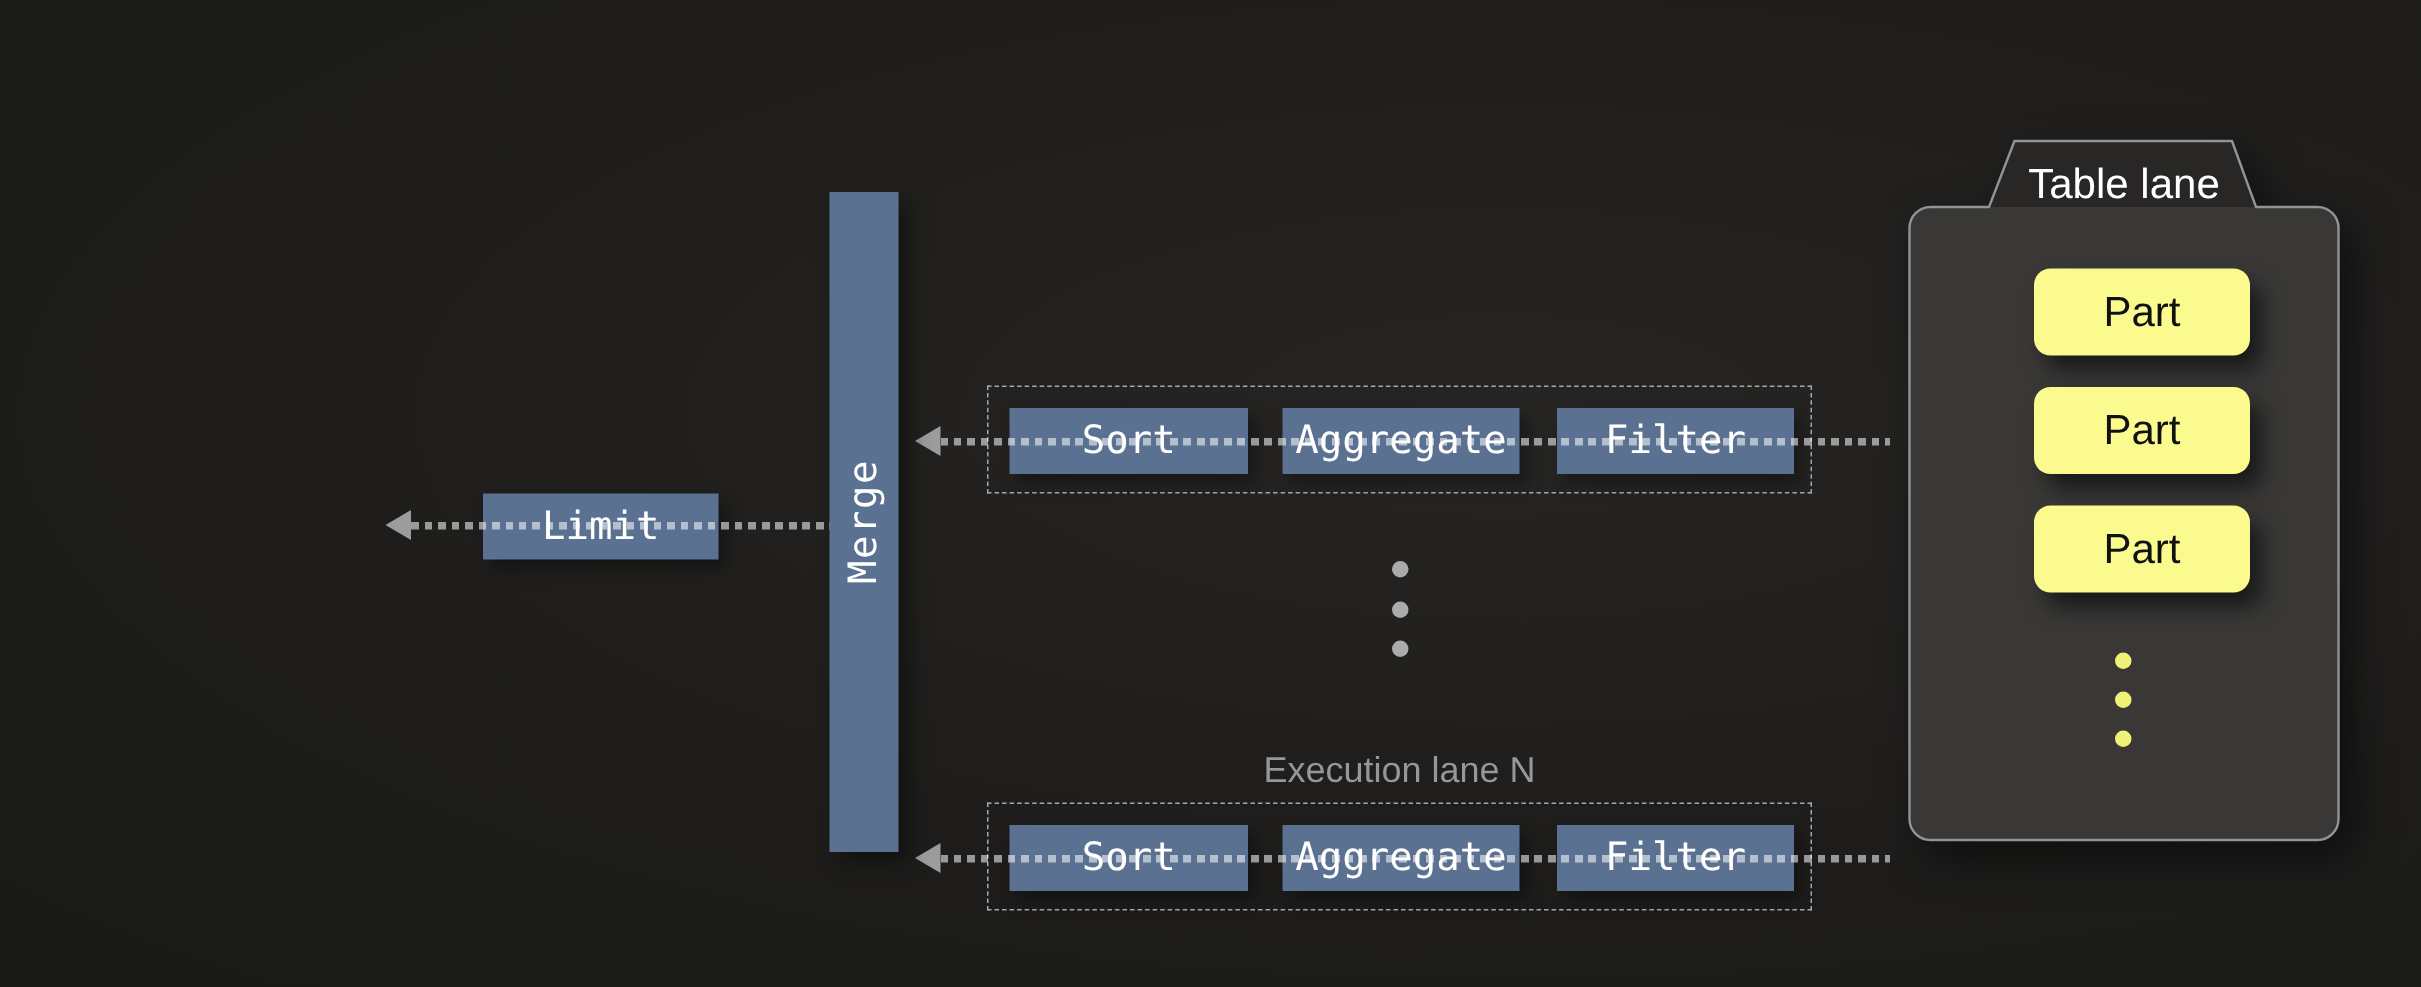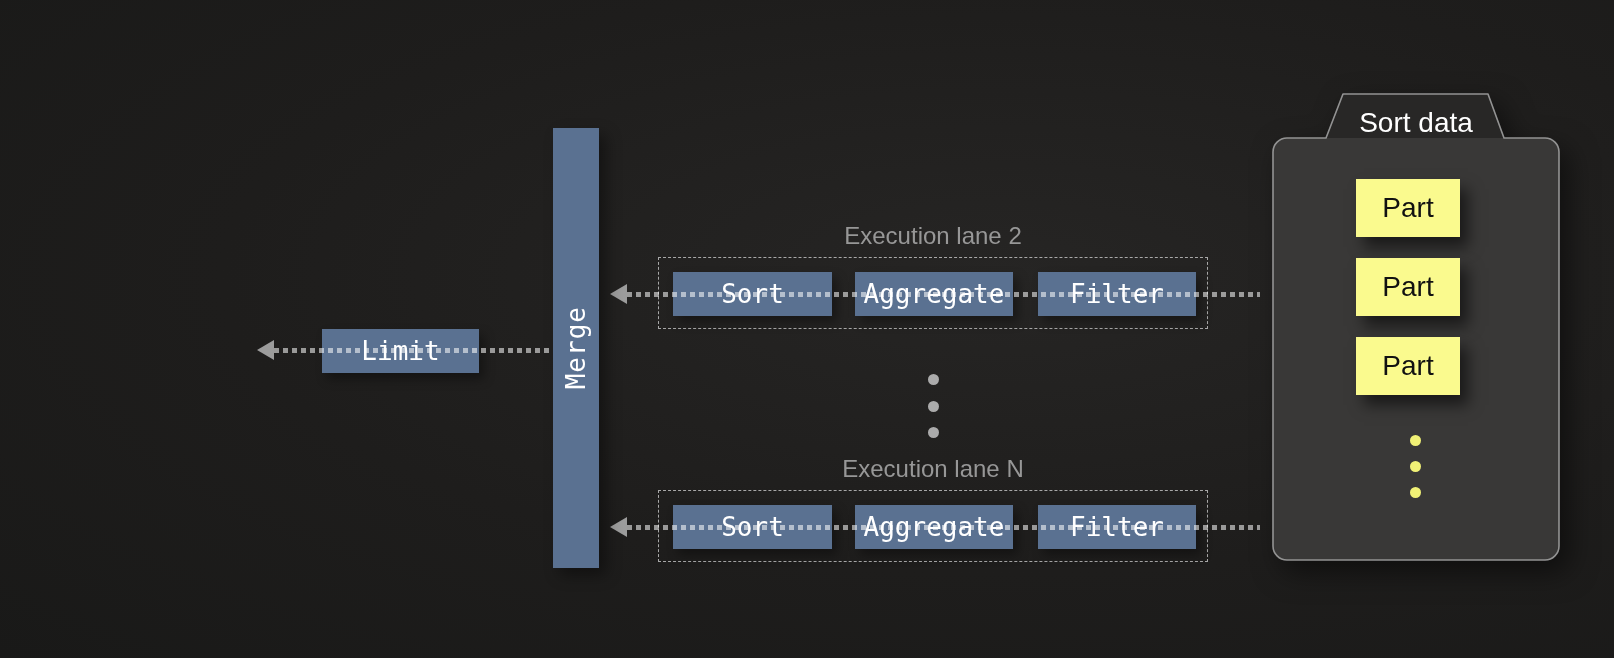--- a/index.html
+++ b/index.html
@@ -85,72 +85,71 @@
   .yellow-dot{background:#f1f176;}
 
   
   .table-svg{left:1266px;top:88px;width:302px;height:480px;overflow:visible;
     filter:drop-shadow(9px 11px 14px rgba(0,0,0,0.5));}
   .table-title{
     left:1341px;top:106px;width:150px;height:34px;line-height:34px;z-index:3;
     text-align:center;font-size:28px;color:var(--text-light);
   }
   .part-box{
-    left:1356px;width:104px;height:58px;z-index:2;
+    left:1356px;width:144px;height:58px;z-index:2;
     background:var(--part-box);box-shadow:8px 10px 14px rgba(0,0,0,0.55);
     display:flex;align-items:center;justify-content:center;
-    color:var(--text-dark);font-size:28px;
+    color:var(--text-dark);font-size:28px;border-radius:11px;
   }
 </style>
 </head>
 <body>
 
 <div class="stage">
 
   <div class="abs arrow-left limit-arrow"></div>
   <div class="abs dotline limit-dotline"></div>
   <div class="abs limit-box mono">Limit</div>
 
   <div class="abs merge-bar">
     <span class="merge-label mono">Merge</span>
   </div>
 
 
   <div class="abs lane" style="top:222px">
-    <div class="lane-title">Execution lane 2</div>
     <div class="lane-boundary"></div>
     <div class="op-box op-sort mono">Sort</div>
     <div class="op-box op-aggregate mono">Aggregate</div>
     <div class="op-box op-filter mono">Filter</div>
     <div class="arrow-left lane-arrow"></div>
     <div class="dotline lane-dotline"></div>
   </div>
 
   <div class="abs dot gray-dot" style="left:928px;top:374px"></div>
   <div class="abs dot gray-dot" style="left:928px;top:401px"></div>
   <div class="abs dot gray-dot" style="left:928px;top:427px"></div>
 
-  <div class="abs lane" style="top:455px">
+  <div class="abs lane" style="top:500px">
     <div class="lane-title">Execution lane N</div>
     <div class="lane-boundary"></div>
     <div class="op-box op-sort mono">Sort</div>
     <div class="op-box op-aggregate mono">Aggregate</div>
     <div class="op-box op-filter mono">Filter</div>
     <div class="arrow-left lane-arrow"></div>
     <div class="dotline lane-dotline"></div>
   </div>
 
   <svg class="abs table-svg" viewBox="0 0 302 480" xmlns="http://www.w3.org/2000/svg">
     <path d="M60,50 L77,6 L222,6 L238,50 L279,50 A14,14 0 0 1 293,64 L293,458 A14,14 0 0 1 279,472
              L21,472 A14,14 0 0 1 7,458 L7,64 A14,14 0 0 1 21,50 Z" fill="#393837"></path>
     <polygon points="60,50 77,6 222,6 238,50" fill="rgba(20,19,18,0.45)"></polygon>
     <path d="M60,50 L77,6 L222,6 L238,50 L279,50 A14,14 0 0 1 293,64 L293,458 A14,14 0 0 1 279,472
              L21,472 A14,14 0 0 1 7,458 L7,64 A14,14 0 0 1 21,50 Z" fill="none" stroke="#939393" stroke-width="1.6" stroke-linejoin="round"></path>
   </svg>
-  <div class="abs table-title">Sort data</div>
+  <div class="abs table-title">Table lane</div>
 
   <div class="abs part-box" style="top:179px">Part</div>
   <div class="abs part-box" style="top:258px">Part</div>
   <div class="abs part-box" style="top:337px">Part</div>
 
   <div class="abs dot yellow-dot" style="left:1410px;top:435px"></div>
   <div class="abs dot yellow-dot" style="left:1410px;top:461px"></div>
   <div class="abs dot yellow-dot" style="left:1410px;top:487px"></div>
 
 </div>

